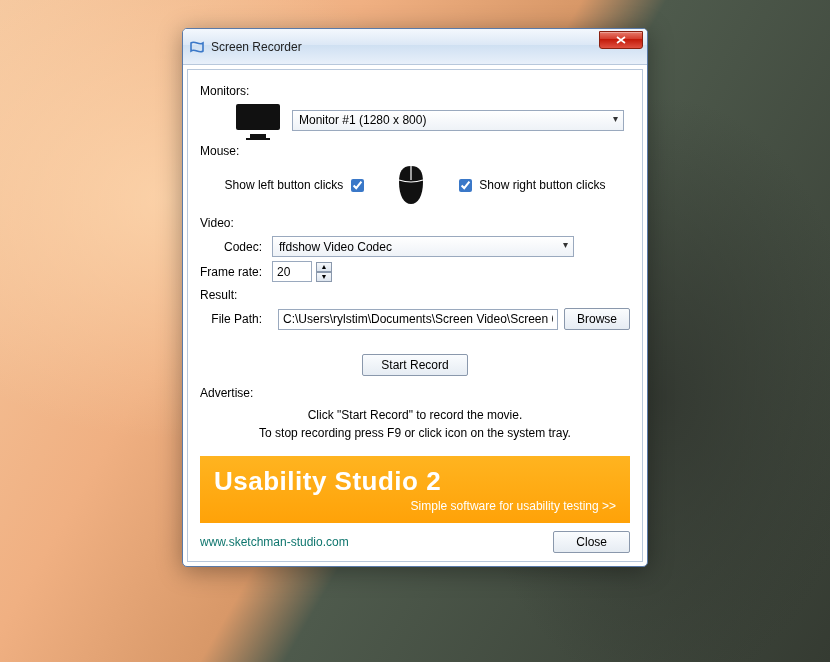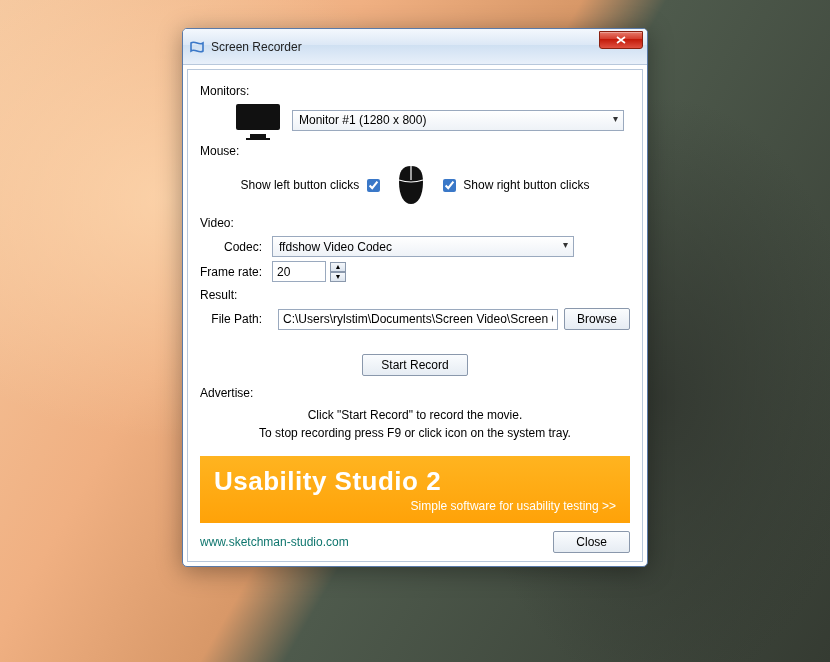--- a/index.html
+++ b/index.html
@@ -92,30 +92,30 @@
     position: relative;
   }
   .select-wrap { position: relative; display: inline-block; }
   .select-wrap::after {
     content: "▾"; position: absolute; right: 6px; top: 3px; font-size: 10px; color: #333; pointer-events:none;
   }
   .monitor-select { width: 332px; }
   .codec-select { width: 302px; }
   .mouse-row {
     display:flex; align-items:center; justify-content:center;
-    gap: 4px; margin: 4px 0 10px 0;
+    gap: 20px; margin: 4px 0 10px 0;
   }
   .cb-label { display:flex; align-items:center; gap:4px; color:#000; }
   input[type=checkbox] {
     width: 13px; height: 13px;
     accent-color: #3a78c8;
   }
   .mouse-icon { width: 36px; height: 42px; margin: 0 6px; }
   .framerate-input {
-    width: 54px; height: 21px;
+    width: 40px; height: 21px;
     border: 1px solid #9aa9be; padding: 2px 4px;
     font-family: inherit; font-size: 12px;
   }
   .spinner {
     display:flex; flex-direction:column; margin-left:4px;
   }
   .spinner button {
     width: 16px; height: 10px; font-size: 7px; line-height: 6px;
     border: 1px solid #8a98ac; background: linear-gradient(#f4f7fb,#dde5ef);
     padding:0; cursor:pointer;

